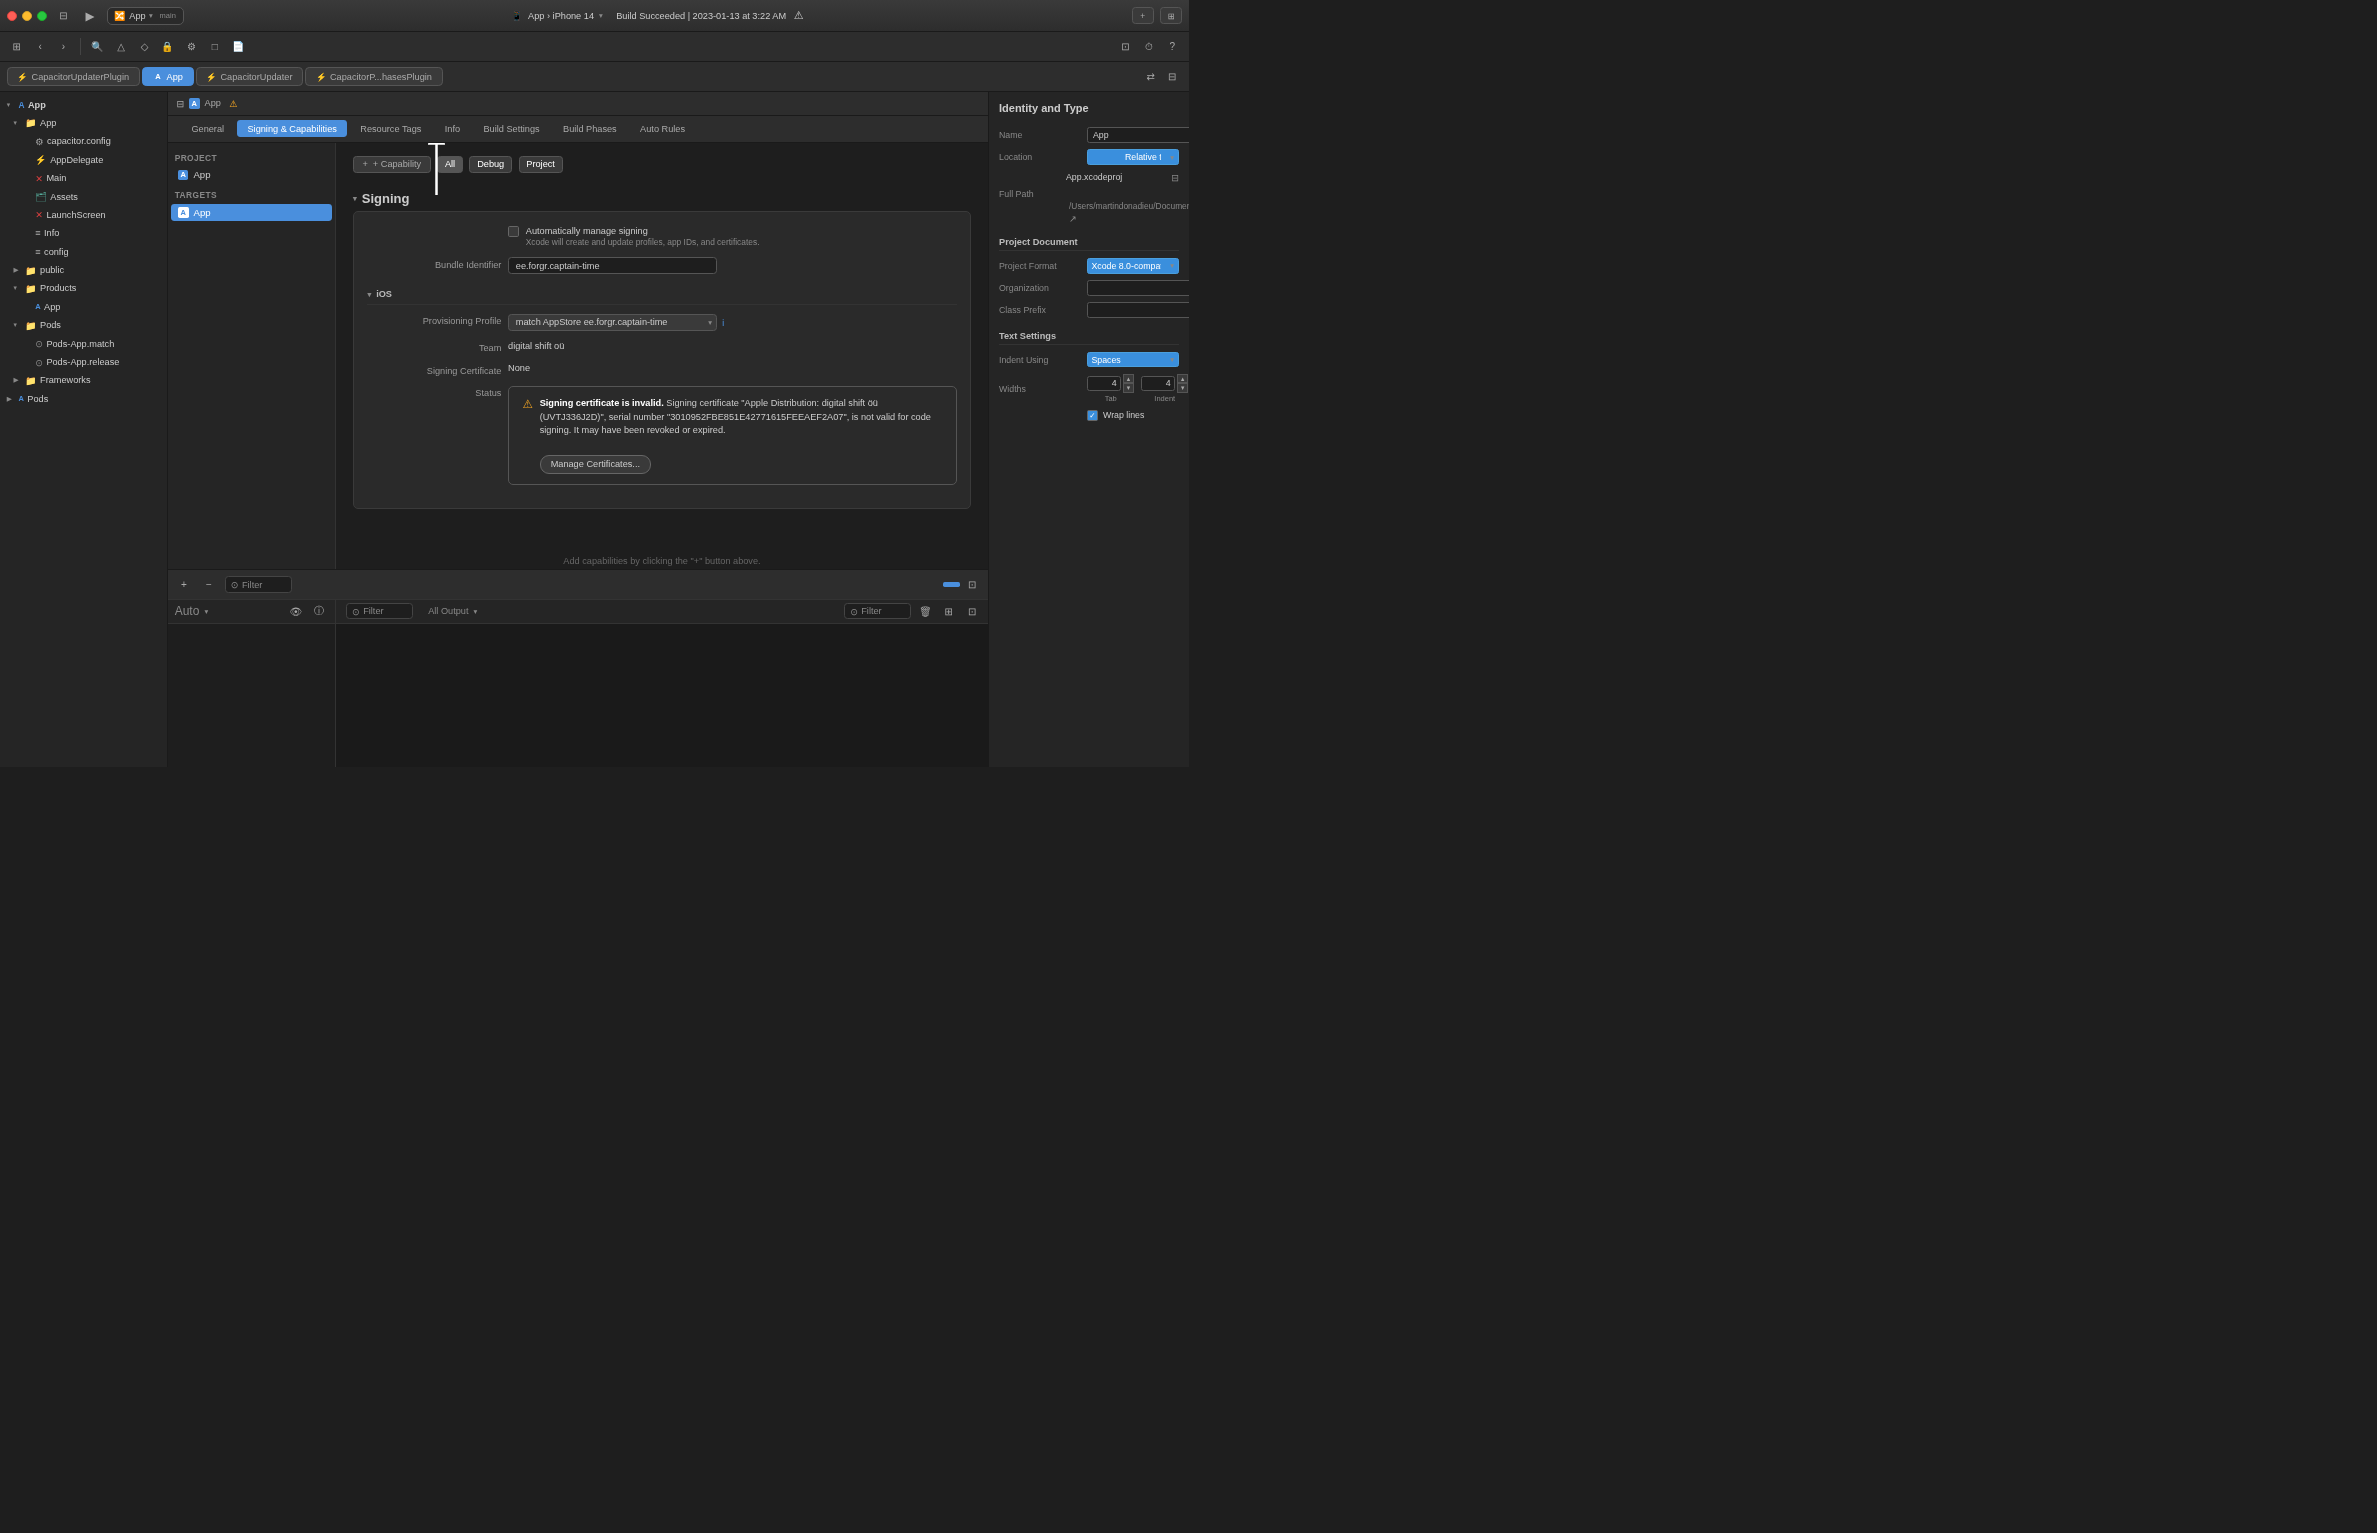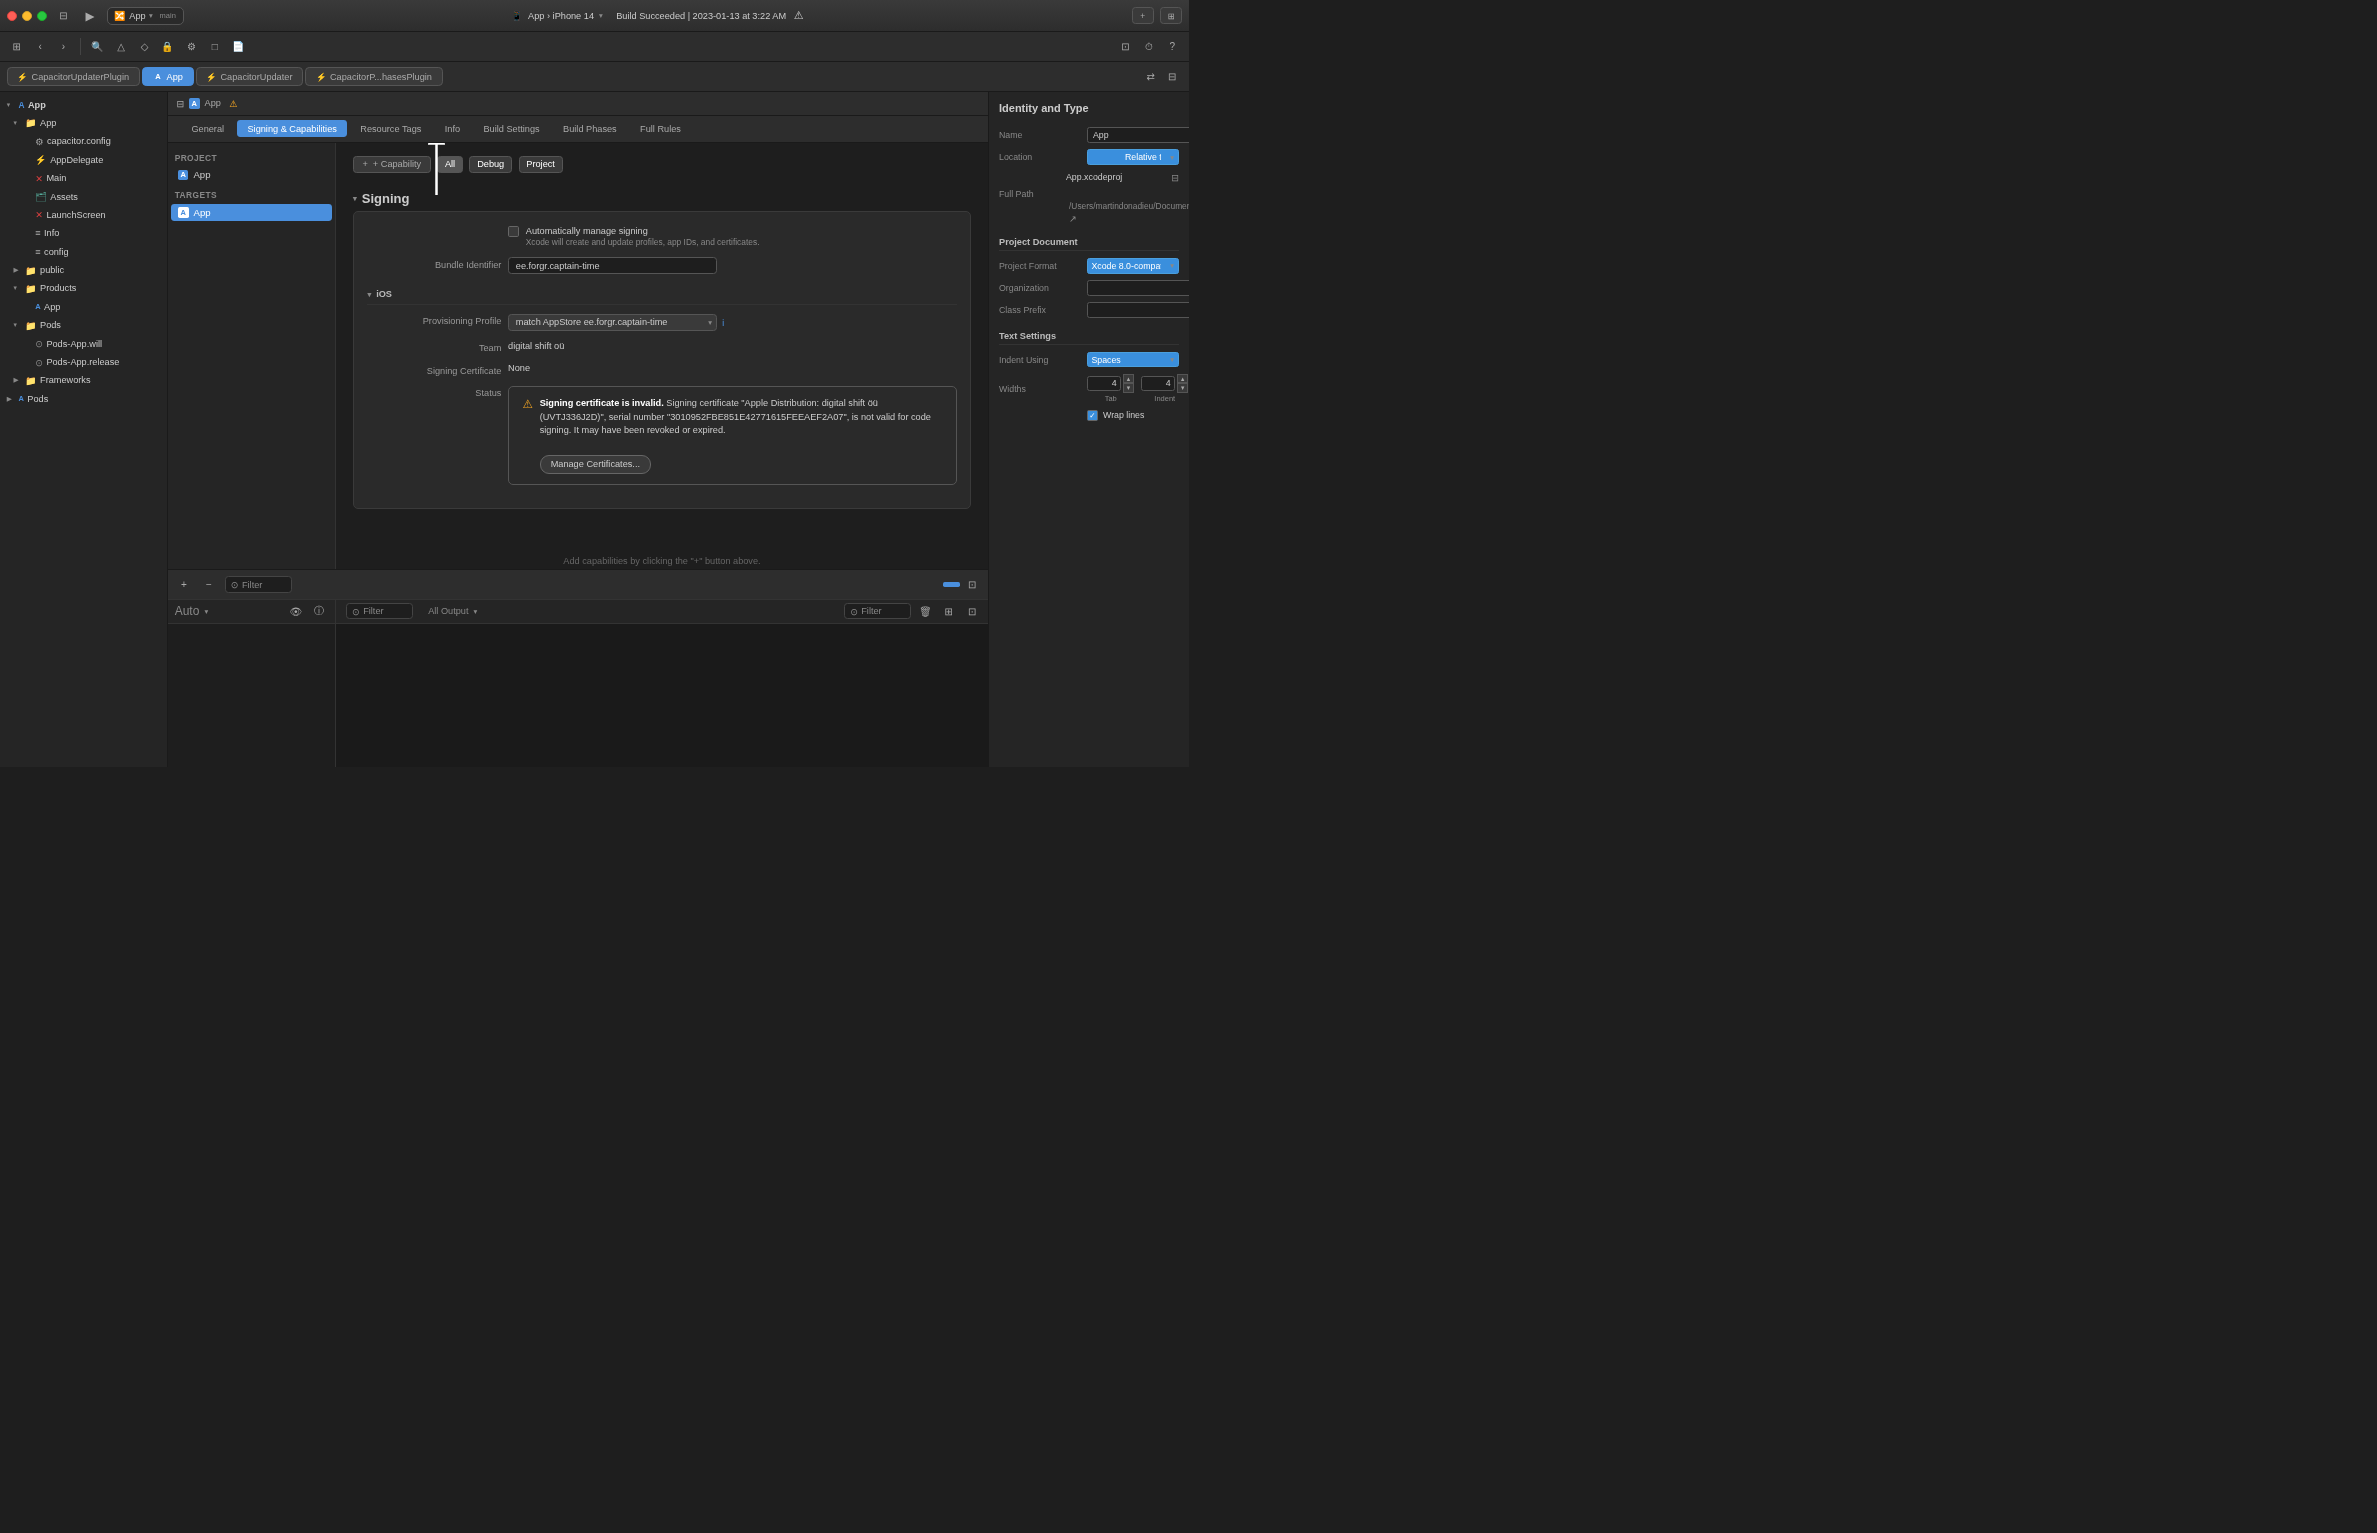--- a/index.html
+++ b/index.html
@@ -754,21 +754,21 @@
         <span>App</span>
       </div>
       <div class="sidebar-item" style="padding-left:13.4px;">
         <span class="expand-arrow">▾</span>
         <span class="file-icon" style="color:#8ab4f8;">📁</span>
         <span>Pods</span>
       </div>
       <div class="sidebar-item" style="padding-left:23.5px;">
         <span class="expand-arrow"> </span>
         <span class="file-icon" style="color:#888;">⊙</span>
-        <span>Pods-App.will</span>
+        <span>Pods-App.match</span>
       </div>
       <div class="sidebar-item" style="padding-left:23.5px;">
         <span class="expand-arrow"> </span>
         <span class="file-icon" style="color:#888;">⊙</span>
         <span>Pods-App.release</span>
       </div>
       <div class="sidebar-item" style="padding-left:13.4px;">
         <span class="expand-arrow">▶</span>
         <span class="file-icon" style="color:#8ab4f8;">📁</span>
         <span>Frameworks</span>
@@ -802,21 +802,21 @@
         <div class="settings-tab">
           <span>Info</span>
         </div>
         <div class="settings-tab">
           <span>Build Settings</span>
         </div>
         <div class="settings-tab">
           <span>Build Phases</span>
         </div>
         <div class="settings-tab">
-          <span>Full Rules</span>
+          <span>Auto Rules</span>
         </div>
       </div>
 
       <div class="editor-main">
 
         <div class="left-panel">
           <div class="panel-section">PROJECT</div>
           <div class="panel-item">
             <span style="font-size:7.5px;background:#4a8fdd;color:#fff;border-radius:1.7px;padding:0.8px 2.5px;font-weight:bold;">A</span>
             <span>App</span>

